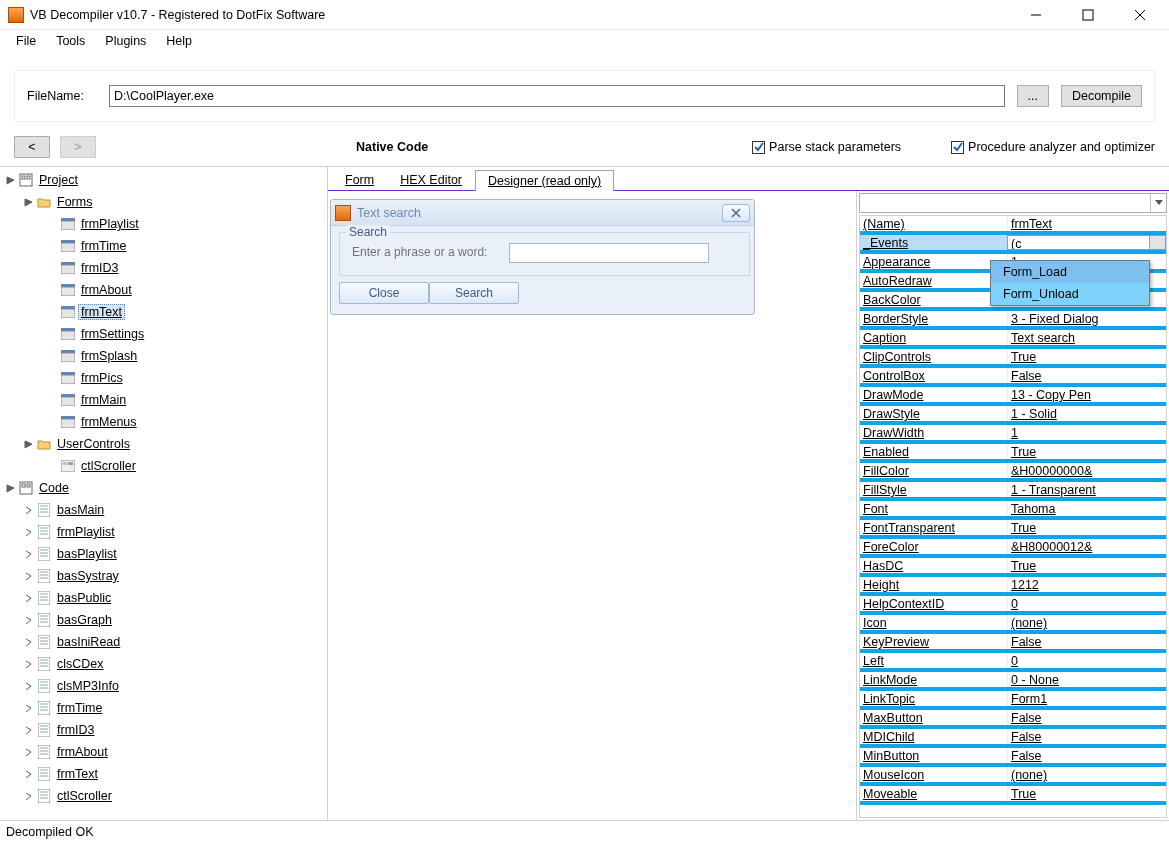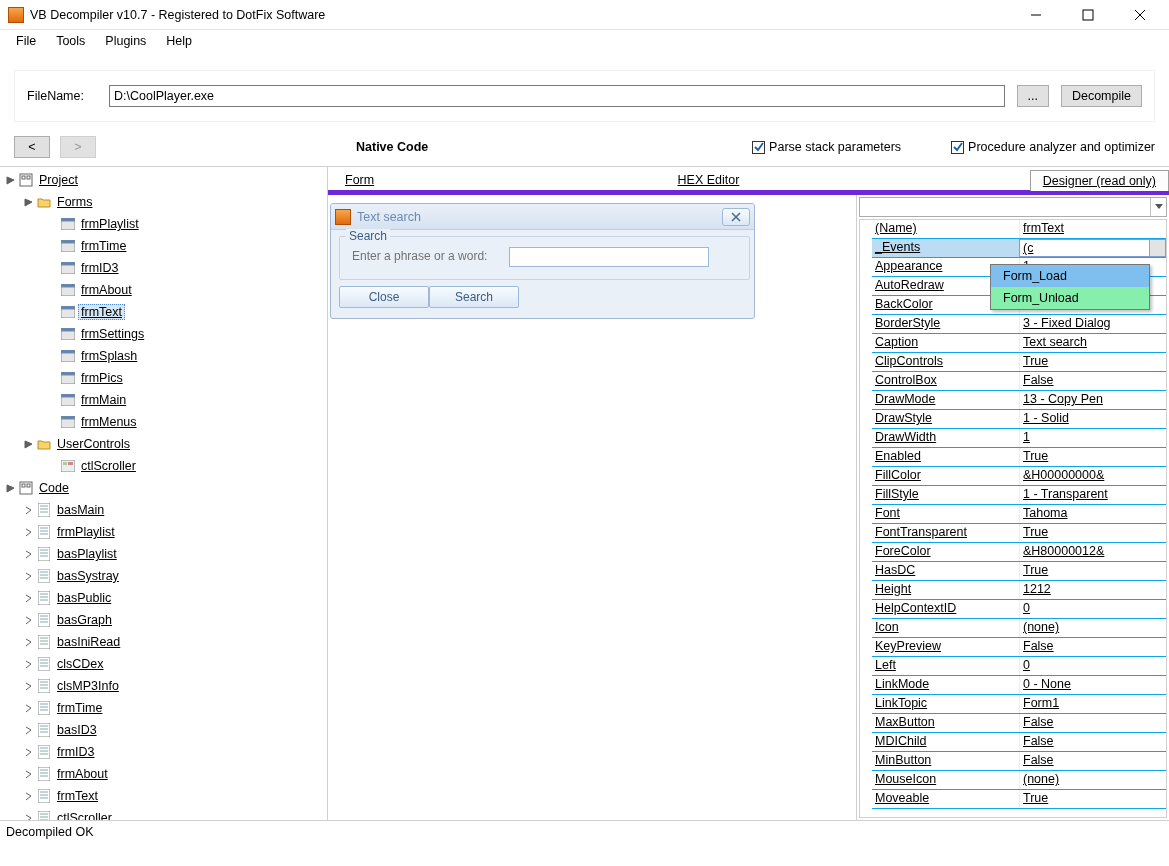--- a/index.html
+++ b/index.html
@@ -38,21 +38,21 @@
 .ico-folder svg { fill:#f9d26b; stroke:#b9902d; }
 .ico-form svg { fill:#e6e6e6; stroke:#888; }
 .ico-form svg .bar { fill:#4a88d6; }
 .ico-mod svg { fill:#fff; stroke:#888; }
 .nodelabel { padding:1px 3px; }
 .nodelabel.sel { background:#d5e6f5; border:1px dotted #4a88d6; padding:0 2px; }
 .indent-1 > li > .node { padding-left: 0px; }
 .indent-2 > li > .node { padding-left: 18px; }
 .indent-4 > li > .node { padding-left: 56px; }
 .rightpane { flex:1; display:flex; flex-direction:column; position:relative; }
-.tabs { display:flex; border-bottom:5px solid #6d28d9; padding-left:4px;justify-content:space-between; }
+.tabs { display:flex; border-bottom:1px solid #6d28d9; padding-left:4px; }
 .tab { padding:3px 12px; border:1px solid transparent; border-bottom:none; margin-top:2px; }
 .tab.active { border-color:#a0a0a0; background:#fdfdfd; position:relative; top:1px; }
 .designer { flex:1; display:flex; }
 .canvas { flex:1; position:relative; background:#fff; border-right:1px solid #d0d0d0; }
 .formwin { position:absolute; left:2px; top:8px; width:425px; border:1px solid #a3b7d0; background:#eaf0f8; border-radius:3px; overflow:hidden; }
 .formwin .tb { height:26px; background:linear-gradient(#eaf0f8,#d6e2f1); display:flex; align-items:center; padding:0 4px; border-bottom:1px solid #c1cfe0; }
 .formwin .tb .mini { width:16px;height:16px;background:linear-gradient(#f8a64b,#e06a0d);border:1px solid #b04f00;margin-right:6px; }
 .formwin .tb .ttl { flex:1; color:#6b8bb5; font-size:12.5px; }
 .formwin .tb .xbtn { width:28px; height:18px; border:1px solid #9fb8d6; border-radius:3px; background:linear-gradient(#f7fbff,#dce8f5); display:flex; align-items:center; justify-content:center; }
 .formwin .tb .xbtn svg { stroke:#4d6d94; stroke-width:1.6; }
@@ -60,28 +60,28 @@
 .gb { border:1px solid #c8d4e3; border-radius:2px; padding:10px 12px 12px 12px; position:relative; margin-bottom:6px; }
 .gb .gt { position:absolute; top:-8px; left:6px; background:#eaf0f8; padding:0 3px; color:#3d5c87; font-size:12px; }
 .gb label { color:#737373; font-size:12px; }
 .gb input { width:200px; height:20px; border:1px solid #9fb8d6; margin-left:18px; vertical-align:middle; }
 .btnrow { display:flex; }
 .wbtn { width:90px; height:22px; border:1px solid #9fb8d6; background:linear-gradient(#f7fbff,#dce8f5); color:#3d5c87; font-size:12px; border-radius:2px; }
 .propgrid { width:312px; display:flex; flex-direction:column; position:relative; }
 .propgrid .dropdown-hdr { height:20px; border:1px solid #acacac; margin:2px; display:flex; justify-content:flex-end; align-items:center; background:#fff; }
 .propgrid .dropdown-hdr .dd { width:16px; height:100%; border-left:1px solid #c0c0c0; display:flex;align-items:center;justify-content:center; }
 .propgrid .rows { flex:1; overflow-y:scroll; border:1px solid #d0d0d0; margin:0 2px 2px 2px; position:relative; font-size:12.5px; }
-.prow { display:flex; height:19px; border-bottom:1px solid #0ea5e9;margin-left:12px; }
+.prow { display:flex; height:19px; border-bottom:4px solid #0ea5e9; }
 .prow .k { width:147px; padding:1px 3px; overflow:hidden; }
 .prow .v { flex:1; padding:1px 3px; border-left:1px solid #eeeeee; overflow:hidden; }
 .prow.selected { background:#c4b5fd; }
 .prow.selected .k { background:#bcdcf4; }
 .prow.selected .v { background:#fff; border:1px solid #7a9fd0; position:relative; }
 .prow.selected .v::after { content:""; position:absolute; right:0; top:0; bottom:0; width:15px; background:#e3e3e3; border-left:1px solid #a0a0a0; }
-.events-popup { position:absolute; right:16px; top:44px; width:160px; background:#86efac; border:1px solid #787878; box-shadow: 2px 2px 3px rgba(0,0,0,0.25); z-index:5; }
+.events-popup { position:absolute; right:16px; top:44px; width:160px; background:#7dd3fc; border:1px solid #787878; box-shadow: 2px 2px 3px rgba(0,0,0,0.25); z-index:5; }
 .events-popup .opt { padding:2px 12px; height:22px; display:flex; align-items:center; }
 .events-popup .opt.sel { background:#7fbff0; }
 .statusbar { border-top:1px solid #d0d0d0; height:22px; display:flex; align-items:center; padding:0 6px; font-size:12.5px; }
 ::-webkit-scrollbar { width:17px; height:17px; }
 ::-webkit-scrollbar-track { background:#f0f0f0; }
 ::-webkit-scrollbar-thumb { background:#c2c2c2; border:1px solid #a8a8a8; }
 ::-webkit-scrollbar-button { background:#f0f0f0; height:17px; border:1px solid #c0c0c0; display:block; }
 </style>
 </head>
 <body>
@@ -535,38 +535,20 @@
                     </svg>
                   </span>
                   <span class="ico ico-mod">
                     <svg width="12" height="14">
                       <rect x="0" y="0" width="12" height="14"></rect>
                       <line x1="2" y1="3" x2="10" y2="3" stroke="#8aa"></line>
                       <line x1="2" y1="6" x2="10" y2="6" stroke="#8aa"></line>
                       <line x1="2" y1="9" x2="10" y2="9" stroke="#8aa"></line>
                     </svg>
                   </span>
-                  <span class="nodelabel">basID3</span>
-                </div>
-              </li>
-              <li>
-                <div class="node">
-                  <span class="caret">
-                    <svg width="9" height="9">
-                      <polyline points="2,1 7,4 2,8" fill="none"></polyline>
-                    </svg>
-                  </span>
-                  <span class="ico ico-mod">
-                    <svg width="12" height="14">
-                      <rect x="0" y="0" width="12" height="14"></rect>
-                      <line x1="2" y1="3" x2="10" y2="3" stroke="#8aa"></line>
-                      <line x1="2" y1="6" x2="10" y2="6" stroke="#8aa"></line>
-                      <line x1="2" y1="9" x2="10" y2="9" stroke="#8aa"></line>
-                    </svg>
-                  </span>
                   <span class="nodelabel">frmID3</span>
                 </div>
               </li>
               <li>
                 <div class="node">
                   <span class="caret">
                     <svg width="9" height="9">
                       <polyline points="2,1 7,4 2,8" fill="none"></polyline>
                     </svg>
                   </span>

